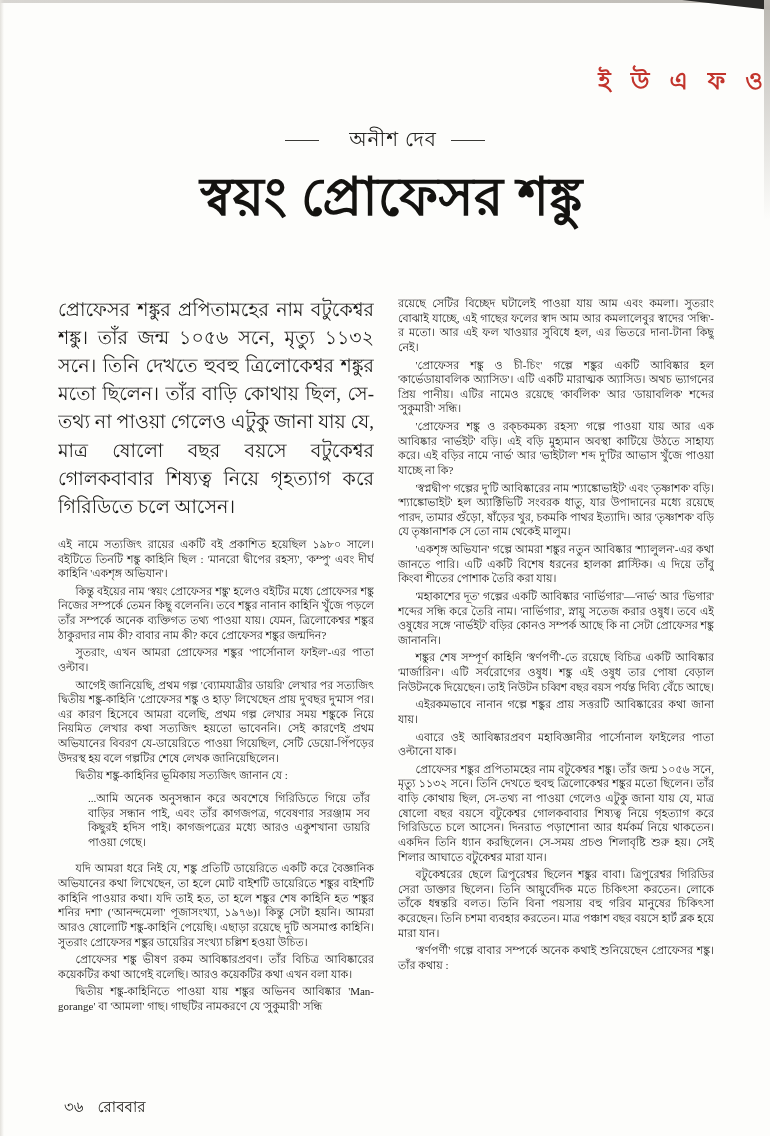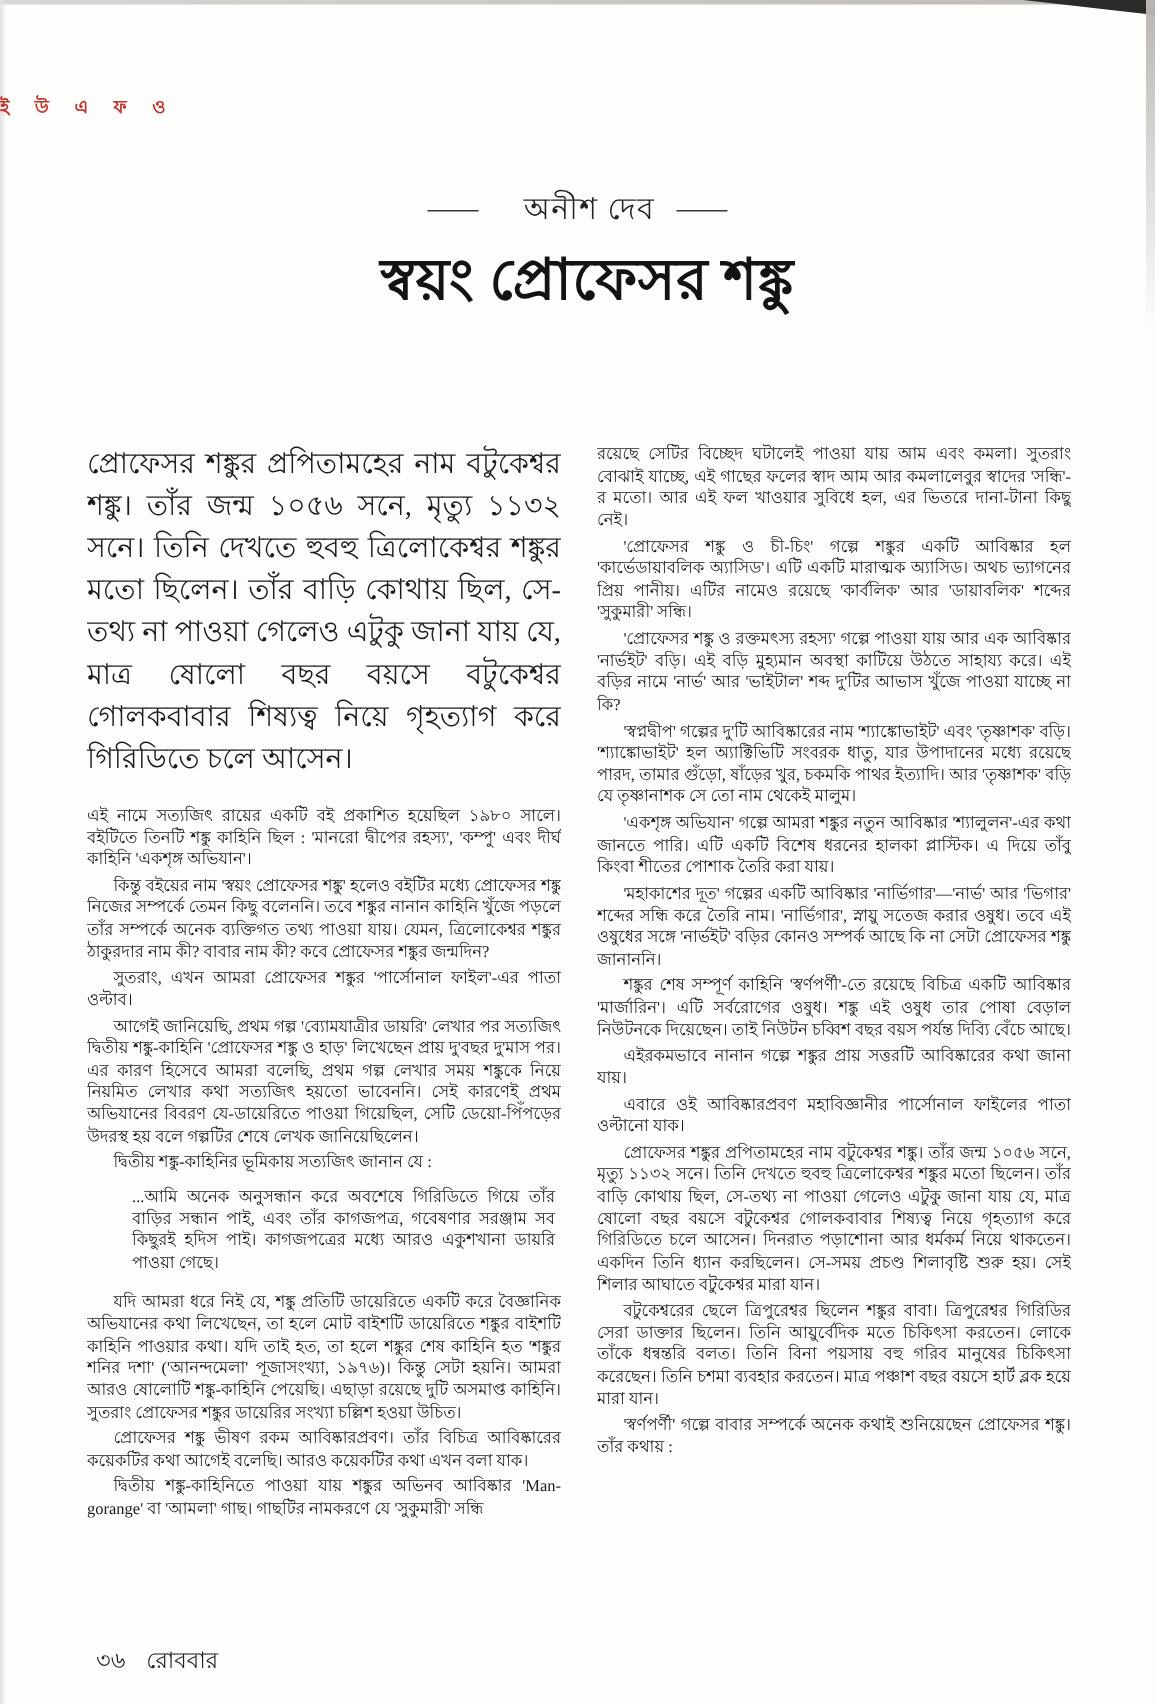--- a/index.html
+++ b/index.html
@@ -17,36 +17,36 @@
     overflow:hidden;
   }
   
   .scan-top-edge{position:absolute;top:0;left:0;right:0;height:3px;background:linear-gradient(to right,#d8d6d2,#bdbab4);}
   .scan-corner{position:absolute;top:0;right:0;width:0;height:0;border-top:10px solid #2a2a28;border-left:88px solid transparent;}
   .scan-right-shade{position:absolute;top:0;right:0;width:6px;height:220px;background:linear-gradient(to bottom,#b9b6b0,rgba(255,255,255,0));}
   .scan-left-shade{position:absolute;top:0;left:0;width:4px;height:100%;background:linear-gradient(to right,#e3e1dc,rgba(255,255,255,0));}
 
   .section-header{
     position:absolute;top:62px;left:0;right:0;
-    text-align:left;
-    font-size:12px;font-weight:700;
+    text-align:right;
+    font-size:24px;font-weight:700;
     letter-spacing:7px;
     color:#c2342c;
   }
   .author-row{
     position:absolute;top:124px;left:0;right:0;
     display:flex;align-items:center;justify-content:center;
     gap:14px;
   }
   .author-rule{width:34px;height:0;border-top:1px solid #3a3935;}
   .author-name{font-size:20px;letter-spacing:1px;color:#242320;margin-left:16px;}
   .page-title{
     position:absolute;top:156px;left:0;right:0;
     text-align:center;
-    font-size:38px;font-weight:700;
+    font-size:53px;font-weight:700;
     letter-spacing:.5px;color:#141310;padding-left:13px;
   }
 
   .columns{
     position:absolute;top:252px;left:58px;right:56px;bottom:42px;
     display:flex;gap:24px;
     overflow:hidden;
     margin-top:44px;
   }
   .col{flex:1 1 0;overflow:hidden;}
@@ -98,21 +98,21 @@
         <p class="block p indent">আগেই জানিয়েছি, প্রথম গল্প 'ব্যোমযাত্রীর ডায়রি' লেখার পর সত্যজিৎ দ্বিতীয় শঙ্কু-কাহিনি 'প্রোফেসর শঙ্কু ও হাড়' লিখেছেন প্রায় দু'বছর দু'মাস পর। এর কারণ হিসেবে আমরা বলেছি, প্রথম গল্প লেখার সময় শঙ্কুকে নিয়ে নিয়মিত লেখার কথা সত্যজিৎ হয়তো ভাবেননি। সেই কারণেই প্রথম অভিযানের বিবরণ যে-ডায়েরিতে পাওয়া গিয়েছিল, সেটি ডেয়ো-পিঁপড়ের উদরস্থ হয় বলে গল্পটির শেষে লেখক জানিয়েছিলেন।</p>
         <p class="block p indent">দ্বিতীয় শঙ্কু-কাহিনির ভূমিকায় সত্যজিৎ জানান যে :</p>
         <p class="block quote">...আমি অনেক অনুসন্ধান করে অবশেষে গিরিডিতে গিয়ে তাঁর বাড়ির সন্ধান পাই, এবং তাঁর কাগজপত্র, গবেষণার সরঞ্জাম সব কিছুরই হদিস পাই। কাগজপত্রের মধ্যে আরও একুশখানা ডায়রি পাওয়া গেছে।</p>
         <p class="block p indent gap-before">যদি আমরা ধরে নিই যে, শঙ্কু প্রতিটি ডায়েরিতে একটি করে বৈজ্ঞানিক অভিযানের কথা লিখেছেন, তা হলে মোট বাইশটি ডায়েরিতে শঙ্কুর বাইশটি কাহিনি পাওয়ার কথা। যদি তাই হত, তা হলে শঙ্কুর শেষ কাহিনি হত 'শঙ্কুর শনির দশা' ('আনন্দমেলা' পূজাসংখ্যা, ১৯৭৬)। কিন্তু সেটা হয়নি। আমরা আরও ষোলোটি শঙ্কু-কাহিনি পেয়েছি। এছাড়া রয়েছে দুটি অসমাপ্ত কাহিনি। সুতরাং প্রোফেসর শঙ্কুর ডায়েরির সংখ্যা চল্লিশ হওয়া উচিত।</p>
         <p class="block p indent">প্রোফেসর শঙ্কু ভীষণ রকম আবিষ্কারপ্রবণ। তাঁর বিচিত্র আবিষ্কারের কয়েকটির কথা আগেই বলেছি। আরও কয়েকটির কথা এখন বলা যাক।</p>
         <p class="block p indent">দ্বিতীয় শঙ্কু-কাহিনিতে পাওয়া যায় শঙ্কুর অভিনব আবিষ্কার 'Man-gorange' বা 'আমলা' গাছ। গাছটির নামকরণে যে 'সুকুমারী' সন্ধি</p>
       </div>
     <div class="col">
         <p class="block p">রয়েছে সেটির বিচ্ছেদ ঘটালেই পাওয়া যায় আম এবং কমলা। সুতরাং বোঝাই যাচ্ছে, এই গাছের ফলের স্বাদ আম আর কমলালেবুর স্বাদের 'সন্ধি'-র মতো। আর এই ফল খাওয়ার সুবিধে হল, এর ভিতরে দানা-টানা কিছু নেই।</p>
         <p class="block p indent">'প্রোফেসর শঙ্কু ও চী-চিং' গল্পে শঙ্কুর একটি আবিষ্কার হল 'কার্ভেডায়াবলিক অ্যাসিড'। এটি একটি মারাত্মক অ্যাসিড। অথচ ভ্যাগনের প্রিয় পানীয়। এটির নামেও রয়েছে 'কার্বলিক' আর 'ডায়াবলিক' শব্দের 'সুকুমারী' সন্ধি।</p>
-        <p class="block p indent">'প্রোফেসর শঙ্কু ও রক্তমৎস্য রহস্য' গল্পে পাওয়া যায় আর এক আবিষ্কার 'নার্ভইট' বড়ি। এই বড়ি মুহ্যমান অবস্থা কাটিয়ে উঠতে সাহায্য করে। এই বড়ির নামে 'নার্ভ' আর 'ভাইটাল' শব্দ দু'টির আভাস খুঁজে পাওয়া যাচ্ছে না কি?</p>
+        <p class="block p indent">'প্রোফেসর শঙ্কু ও রক্চকমক্য রহস্য' গল্পে পাওয়া যায় আর এক আবিষ্কার 'নার্ভইট' বড়ি। এই বড়ি মুহ্যমান অবস্থা কাটিয়ে উঠতে সাহায্য করে। এই বড়ির নামে 'নার্ভ' আর 'ভাইটাল' শব্দ দু'টির আভাস খুঁজে পাওয়া যাচ্ছে না কি?</p>
         <p class="block p indent">'স্বপ্নদ্বীপ' গল্পের দু'টি আবিষ্কারের নাম 'শ্যাঙ্কোভাইট' এবং 'তৃষ্ণাশক' বড়ি। 'শ্যাঙ্কোভাইট' হল অ্যাক্টিভিটি সংবরক ধাতু, যার উপাদানের মধ্যে রয়েছে পারদ, তামার গুঁড়ো, ষাঁড়ের খুর, চকমকি পাথর ইত্যাদি। আর 'তৃষ্ণাশক' বড়ি যে তৃষ্ণানাশক সে তো নাম থেকেই মালুম।</p>
         <p class="block p indent">'একশৃঙ্গ অভিযান' গল্পে আমরা শঙ্কুর নতুন আবিষ্কার 'শ্যালুলন'-এর কথা জানতে পারি। এটি একটি বিশেষ ধরনের হালকা প্লাস্টিক। এ দিয়ে তাঁবু কিংবা শীতের পোশাক তৈরি করা যায়।</p>
         <p class="block p indent">'মহাকাশের দূত' গল্পের একটি আবিষ্কার 'নার্ভিগার'—'নার্ভ' আর 'ভিগার' শব্দের সন্ধি করে তৈরি নাম। 'নার্ভিগার', স্নায়ু সতেজ করার ওষুধ। তবে এই ওষুধের সঙ্গে 'নার্ভইট' বড়ির কোনও সম্পর্ক আছে কি না সেটা প্রোফেসর শঙ্কু জানাননি।</p>
         <p class="block p indent">শঙ্কুর শেষ সম্পূর্ণ কাহিনি 'স্বর্ণপর্ণী'-তে রয়েছে বিচিত্র একটি আবিষ্কার 'মার্জারিন'। এটি সর্বরোগের ওষুধ। শঙ্কু এই ওষুধ তার পোষা বেড়াল নিউটনকে দিয়েছেন। তাই নিউটন চব্বিশ বছর বয়স পর্যন্ত দিব্যি বেঁচে আছে।</p>
         <p class="block p indent">এইরকমভাবে নানান গল্পে শঙ্কুর প্রায় সত্তরটি আবিষ্কারের কথা জানা যায়।</p>
         <p class="block p indent">এবারে ওই আবিষ্কারপ্রবণ মহাবিজ্ঞানীর পার্সোনাল ফাইলের পাতা ওল্টানো যাক।</p>
         <p class="block p indent">প্রোফেসর শঙ্কুর প্রপিতামহের নাম বটুকেশ্বর শঙ্কু। তাঁর জন্ম ১০৫৬ সনে, মৃত্যু ১১৩২ সনে। তিনি দেখতে হুবহু ত্রিলোকেশ্বর শঙ্কুর মতো ছিলেন। তাঁর বাড়ি কোথায় ছিল, সে-তথ্য না পাওয়া গেলেও এটুকু জানা যায় যে, মাত্র ষোলো বছর বয়সে বটুকেশ্বর গোলকবাবার শিষ্যত্ব নিয়ে গৃহত্যাগ করে গিরিডিতে চলে আসেন। দিনরাত পড়াশোনা আর ধর্মকর্ম নিয়ে থাকতেন। একদিন তিনি ধ্যান করছিলেন। সে-সময় প্রচণ্ড শিলাবৃষ্টি শুরু হয়। সেই শিলার আঘাতে বটুকেশ্বর মারা যান।</p>
         <p class="block p indent">বটুকেশ্বরের ছেলে ত্রিপুরেশ্বর ছিলেন শঙ্কুর বাবা। ত্রিপুরেশ্বর গিরিডির সেরা ডাক্তার ছিলেন। তিনি আয়ুর্বেদিক মতে চিকিৎসা করতেন। লোকে তাঁকে ধন্বন্তরি বলত। তিনি বিনা পয়সায় বহু গরিব মানুষের চিকিৎসা করেছেন। তিনি চশমা ব্যবহার করতেন। মাত্র পঞ্চাশ বছর বয়সে হার্ট ব্লক হয়ে মারা যান।</p>
         <p class="block p indent">'স্বর্ণপর্ণী' গল্পে বাবার সম্পর্কে অনেক কথাই শুনিয়েছেন প্রোফেসর শঙ্কু। তাঁর কথায় :</p>
       </div>

